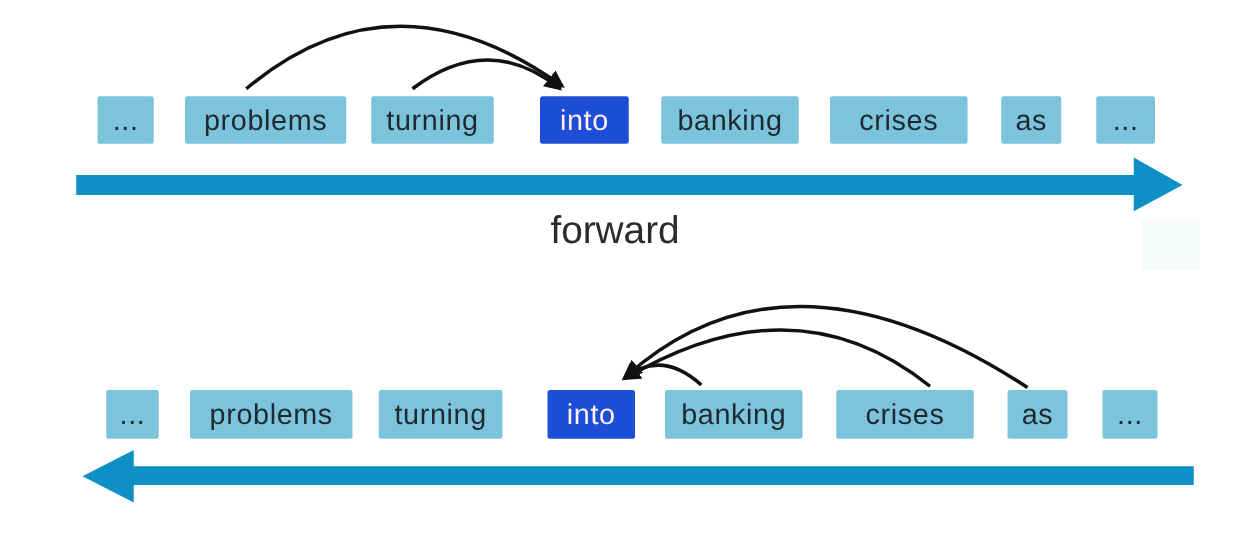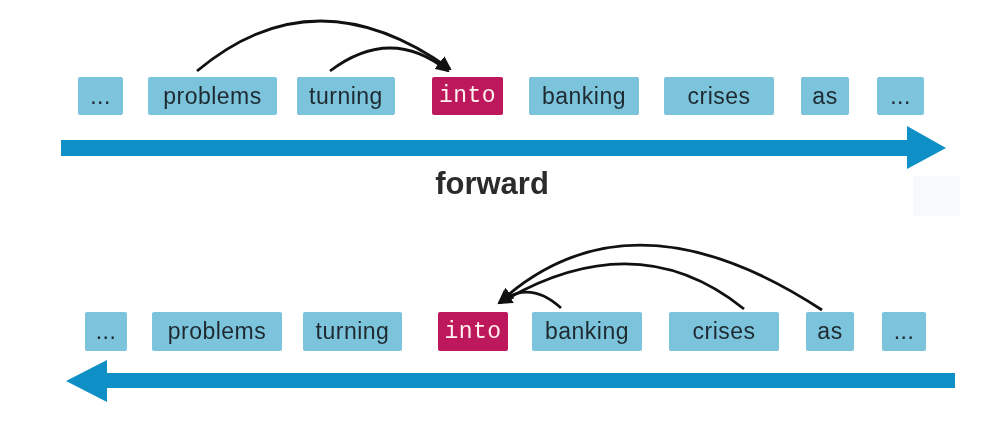--- a/index.html
+++ b/index.html
@@ -23,31 +23,29 @@
     color: #1e2a30;
     font-size: 23px;
     display: flex;
     align-items: center;
     justify-content: center;
     border-radius: 2px;
     letter-spacing: 0.5px;
   }
   .row-backward .wbox { height: 39px; }
   .wbox.highlight {
-    background: #be185d;
+    background: #1d4ed8;
     color: #fdf0ee;
-    font-family: Liberation Mono, monospace;
   }
   .dir-label {
     position: absolute;
     width: 230px;
     text-align: center;
     font-size: 31px;
     color: #2b2b2b;
-    font-weight: bold;
   }
   .svg-layer {
     position: absolute;
     left: 0; top: 0;
     width: 989px; height: 439px;
     pointer-events: none;
     z-index: 3;
   }
   .artifact {
     position: absolute;

